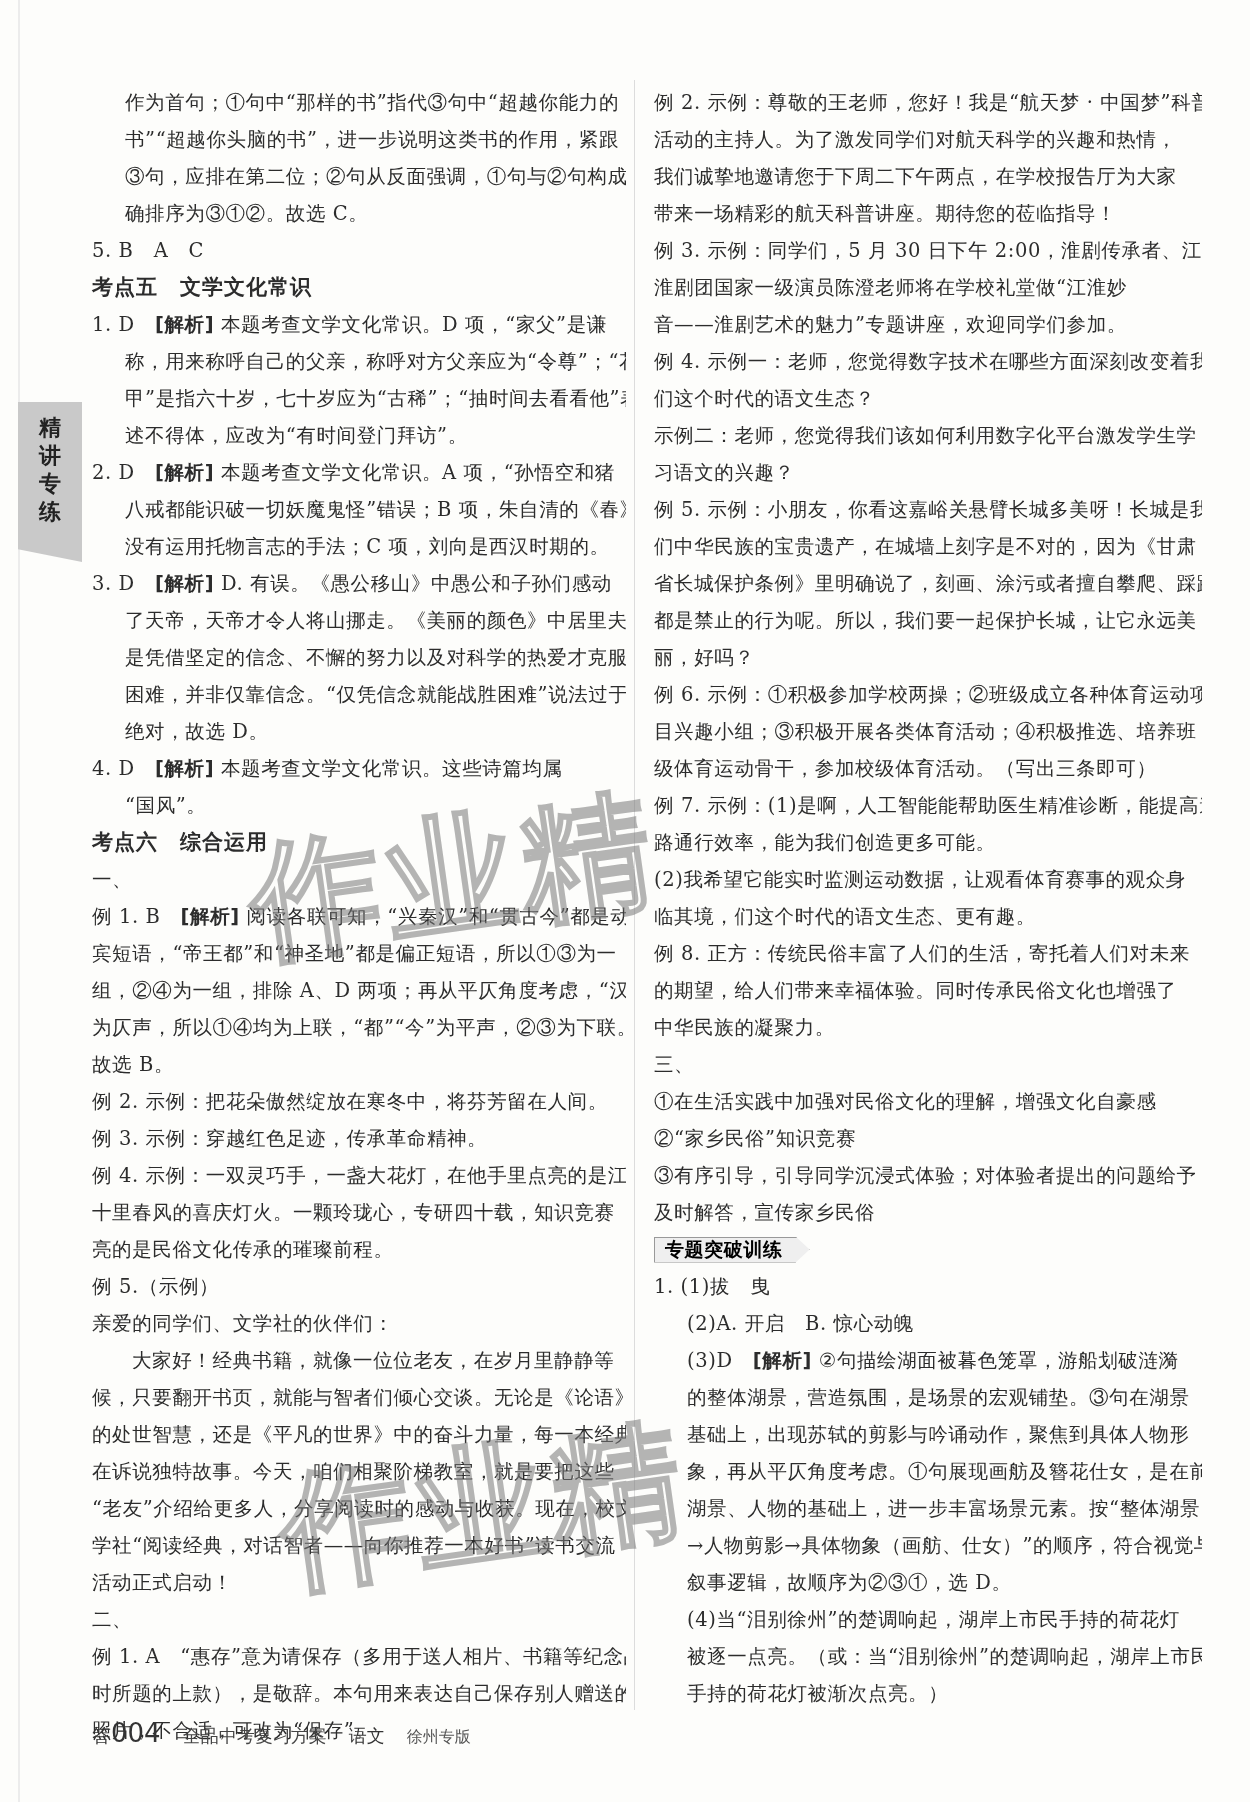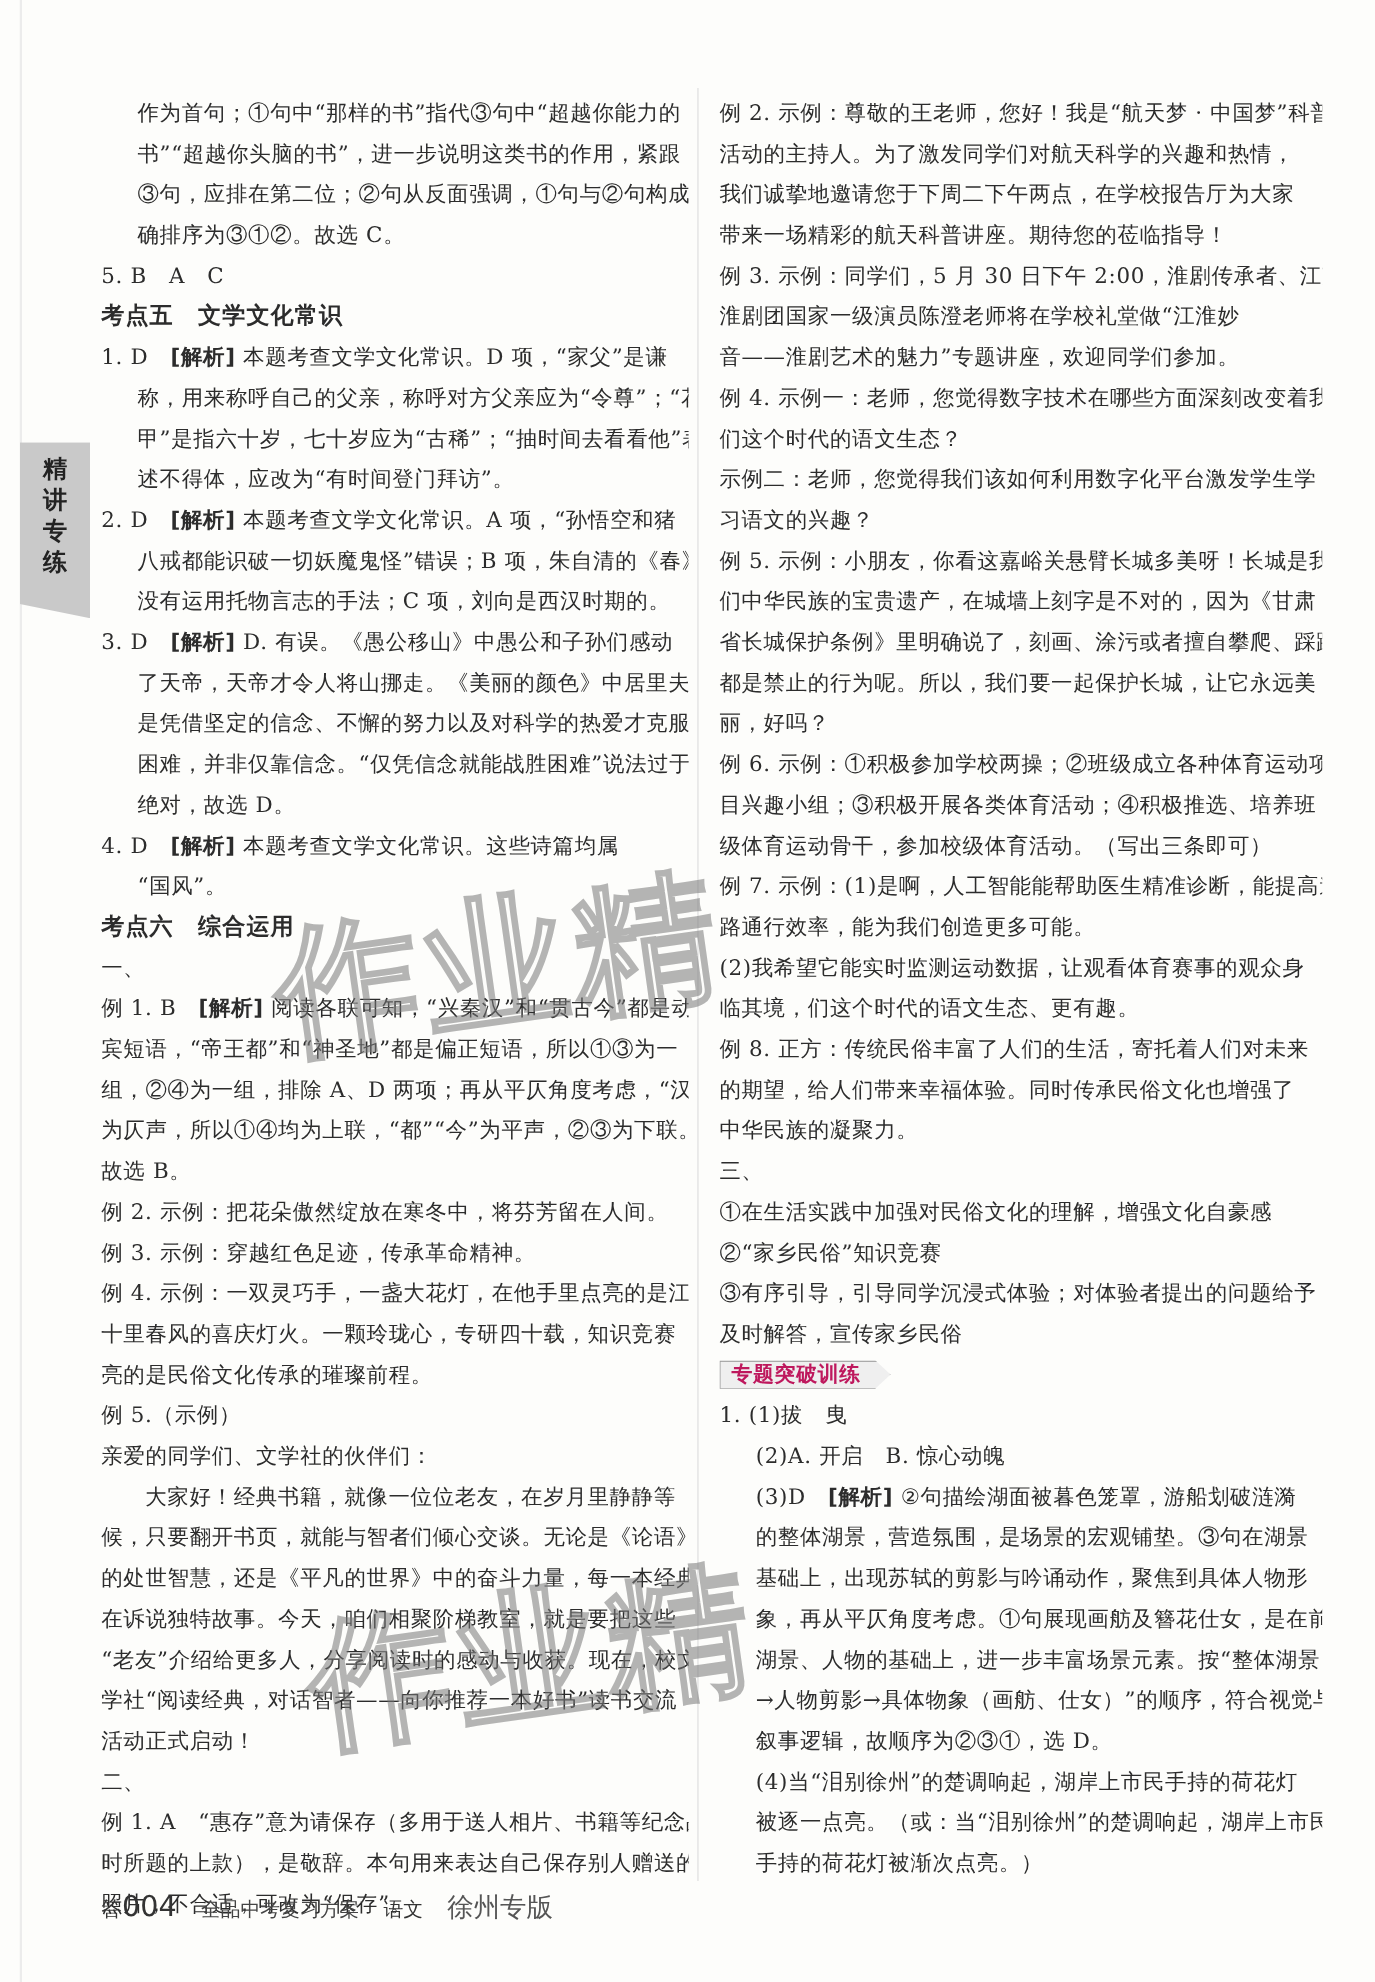--- a/index.html
+++ b/index.html
@@ -31,32 +31,32 @@
     font-family: "DejaVu Sans", sans-serif; font-weight: bold;
     font-size: 21px; height: 37px; line-height: 37px; letter-spacing: 1px;
   }
   .tag { font-family: "DejaVu Sans", sans-serif; font-weight: bold; }
 
   .badge-wrap { display: flex; align-items: center; height: 37px; }
   .badge {
     display: inline-flex; align-items: center; height: 26px; padding: 0 26px 0 10px;
     border: 1px solid #999; background: #efefef;
     clip-path: polygon(0 0, calc(100% - 14px) 0, 100% 50%, calc(100% - 14px) 100%, 0 100%);
-    font-family: "DejaVu Sans", sans-serif; font-weight: bold; font-size: 19px; color: #be185d; text-align: center;
+    font-family: "DejaVu Sans", sans-serif; font-weight: bold; font-size: 19px; color: #000000; text-align: center;
   }
 
   .footer {
     position: absolute; left: 92px; top: 1718px; display: flex; align-items: baseline;
     font-family: "DejaVu Sans", sans-serif; color: #333;
   }
   .footer .ans { font-size: 19px; }
   .footer .page { font-size: 26px; font-weight: 500; margin-right: 22px; }
   .footer .book { font-size: 18px; color: #444; margin-right: 22px; }
   .footer .subject { font-size: 18px; font-weight: normal; margin-right: 22px; }
-  .footer .edition { font-size: 24px; color: #555; }
+  .footer .edition { font-size: 16px; color: #555; }
 
   .watermark {
     position: absolute; font-family: "DejaVu Sans", sans-serif; font-weight: bold;
     color: transparent; -webkit-text-stroke: 2px rgba(120,120,120,0.55);
     font-size: 130px; letter-spacing: 6px; transform: rotate(-8deg); pointer-events: none;
   }
 </style>
 </head>
 <body>
 

